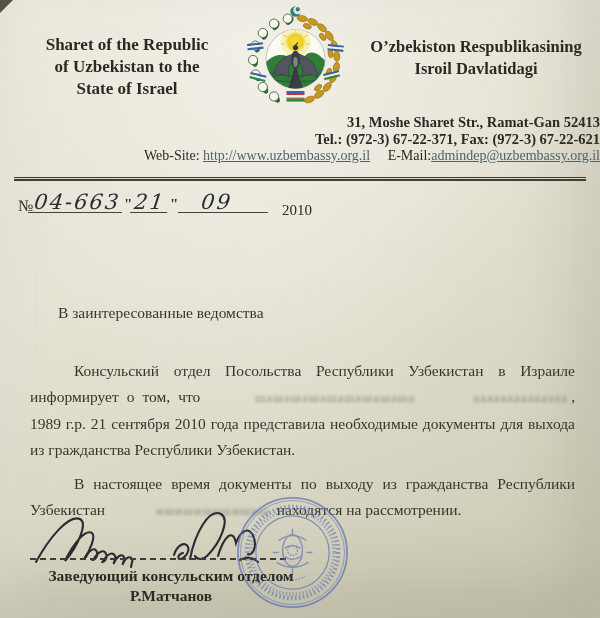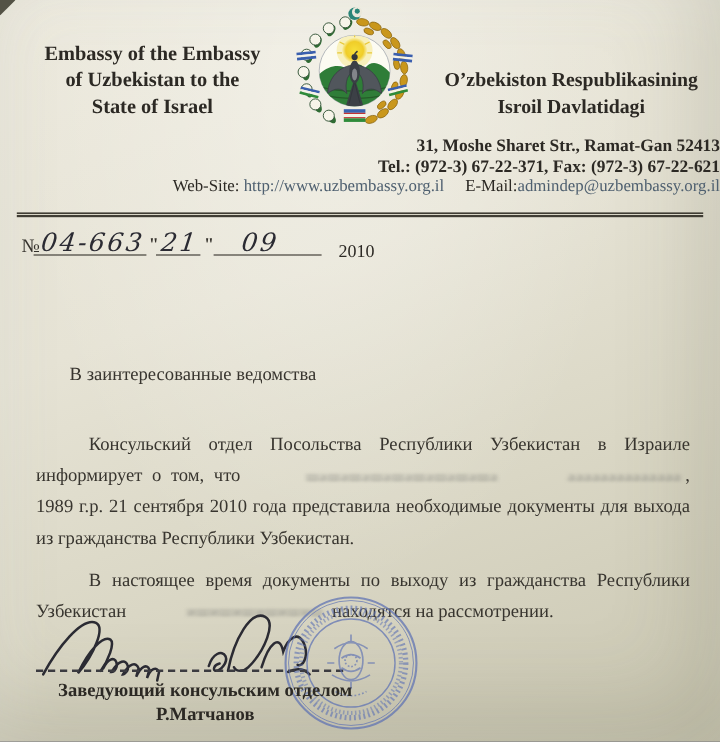--- a/index.html
+++ b/index.html
@@ -14,21 +14,21 @@
   }
   .abs{position:absolute;}
   .corner-mark{left:0;top:0;width:13px;height:13px;background:#3a382c;
     clip-path:polygon(0 0,100% 0,0 100%);opacity:.85;}
   .hdr{font-weight:bold;font-size:17px;line-height:22px;text-align:center;color:#2c2924;}
   .hdr-right{font-size:16.5px;}
   .centerline{left:0;width:600px;text-align:right;font-weight:bold;color:#2c2924;}
   .address{top:114px;font-size:14.5px;}
   .telfax{top:131px;font-size:14.5px;}
   .webline{top:148px;font-size:14px;}
-  .linky{font-weight:normal;color:#4f6070;}
+  .linky{font-weight:normal;color:#4f6070;text-decoration:underline;}
   .lbl{font-weight:normal;color:#2c2924;}
   .rule{left:14px;top:177px;width:572px;height:4px;
     background:linear-gradient(#403d34 0 34%, #d9d6c6 34% 58%, #403d34 58% 100%);}
   .refsign{left:18px;top:197px;font-size:16px;color:#35322c;}
   .hand{font-family:"DejaVu Serif",serif;font-style:italic;color:#2b2b33;
     font-size:21px;letter-spacing:2px;transform:skewX(-7deg);transform-origin:left bottom;}
   .uline{border-bottom:1.6px solid #45423a;height:0;}
   .refq{font-size:15px;font-weight:bold;color:#35322c;}
   .refyear{left:282px;top:202px;font-size:15px;font-weight:normal;color:#2c2924;}
   .salut{left:58px;top:304px;font-size:15.5px;color:#38352f;}
@@ -46,21 +46,21 @@
   .signer-name{font-size:15.5px;line-height:20px;}
   .emblem{left:243px;top:2px;width:105px;height:112px;}
 </style>
 </head>
 <body>
 
 <div class="page">
   <div class="abs corner-mark"></div>
 
   <div class="abs hdr" style="left:16px;top:34px;width:222px;">
-    <div>Embassy of the Embassy</div>
+    <div>Sharet of the Republic</div>
     <div>of Uzbekistan to the</div>
     <div>State of Israel</div>
   </div>
 
   <div class="abs emblem">
     <svg viewBox="0 0 105 112" width="105" height="112">
       <defs>
         <clipPath id="innerClip">
             <circle cx="52.5" cy="57" r="29.5"></circle>
           </clipPath>
@@ -206,21 +206,21 @@
       <g transform="translate(43.5,89)">
         <rect width="18" height="3" fill="#3a63b0"></rect>
         <rect y="3" width="18" height="1" fill="#c23333"></rect>
         <rect y="4" width="18" height="2.6" fill="#f4f2e8"></rect>
         <rect y="6.6" width="18" height="1" fill="#c23333"></rect>
         <rect y="7.6" width="18" height="3" fill="#2e8b3a"></rect>
       </g>
     </svg>
   </div>
 
-  <div class="abs hdr hdr-right" style="left:363px;top:36px;width:226px;margin-top:20px;">
+  <div class="abs hdr hdr-right" style="left:363px;top:36px;width:226px;">
     <div>O’zbekiston Respublikasining</div>
     <div>Isroil Davlatidagi</div>
   </div>
 
   <div class="abs centerline address">31, Moshe Sharet Str., Ramat-Gan 52413</div>
   <div class="abs centerline telfax">Tel.: (972-3) 67-22-371, Fax: (972-3) 67-22-621</div>
   <div class="abs centerline webline">
     <span class="lbl">Web-Site:</span>
     <span class="linky">http://www.uzbembassy.org.il</span>
     <span>&nbsp;&nbsp;&nbsp;</span>

